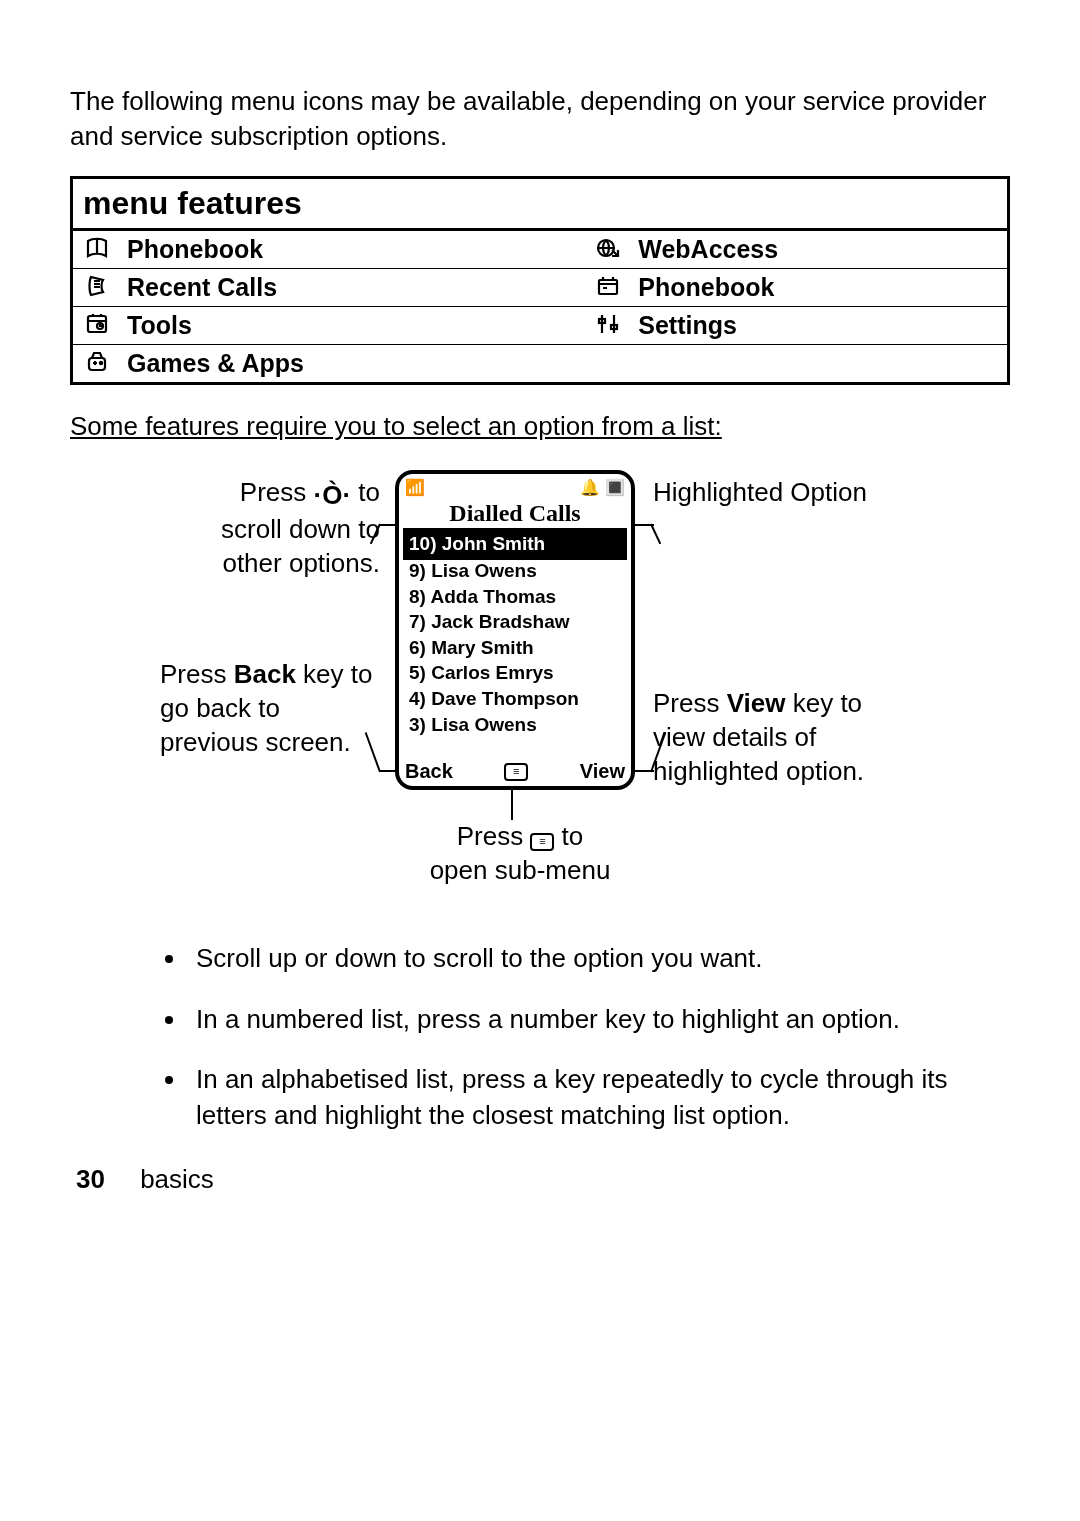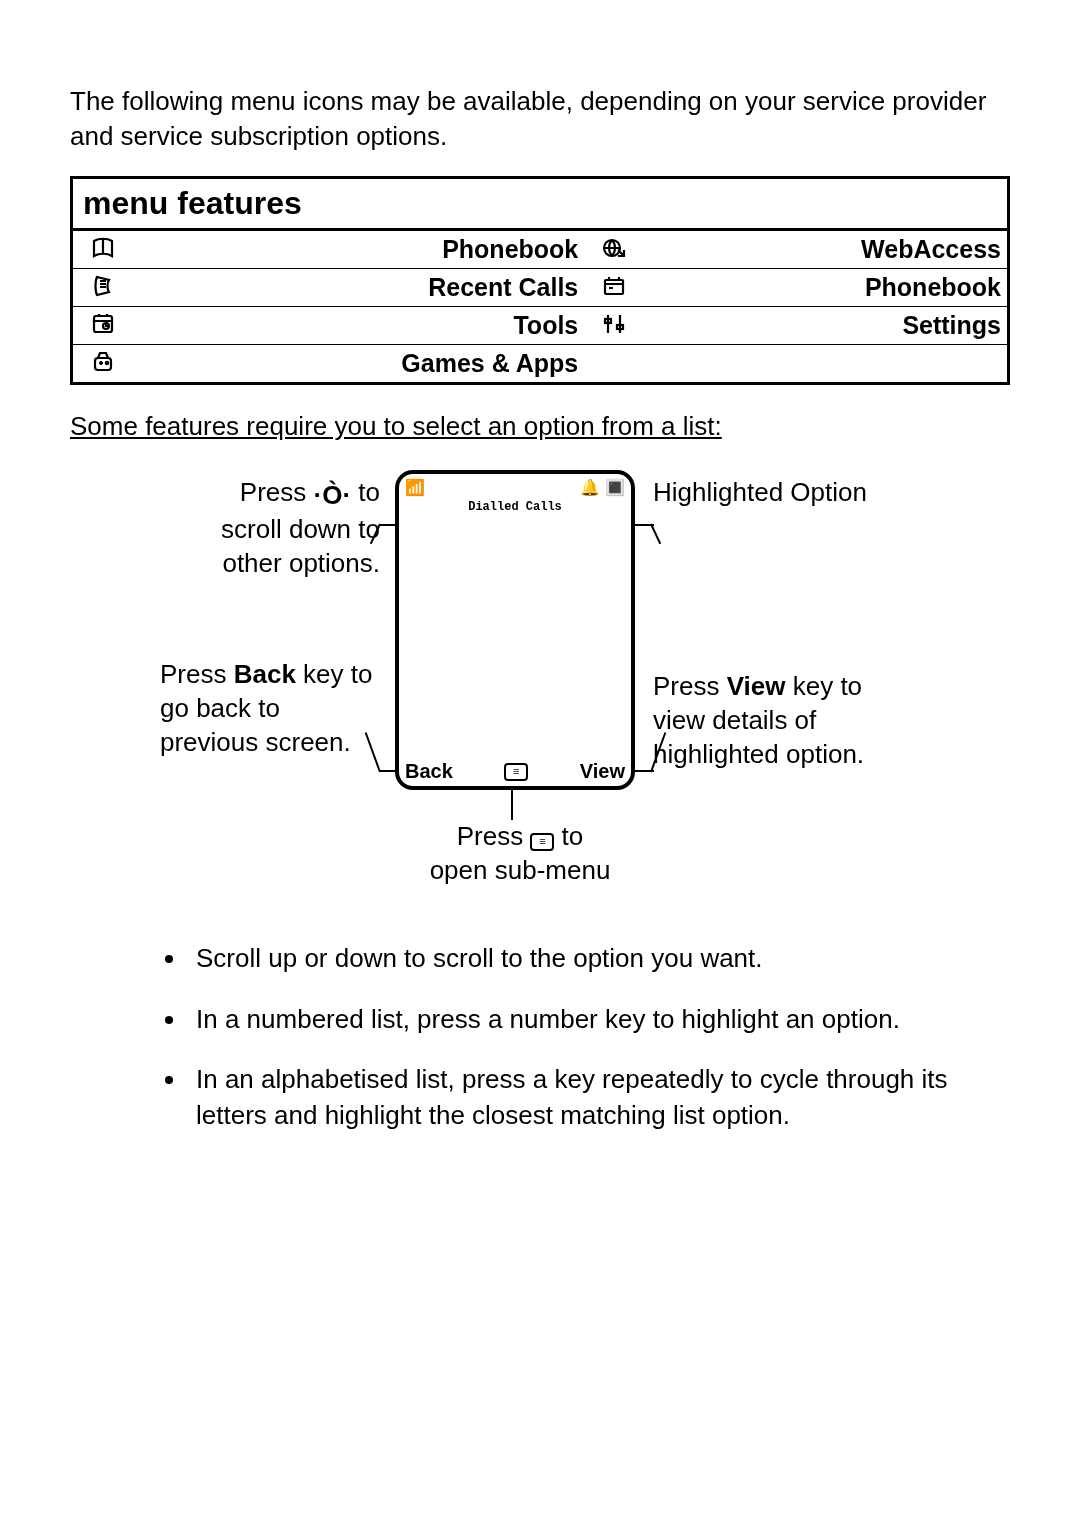--- a/index.html
+++ b/index.html
@@ -27,21 +27,20 @@
   .features-table th {
     text-align: left;
     padding: 6px 10px 6px 10px;
     border-bottom: 3px solid #000;
     font-size: 32px;
   }
   .features-table td {
     border-top: 1px solid #000;
     padding: 4px 6px 4px 6px;
     vertical-align: middle;
-    text-align: right;
   }
   .icon-cell {
     width: 36px;
     text-align: center;
     font-size: 22px;
     line-height: 1;
   }
   .feat-label {
     font-family: "Arial Narrow", Arial, sans-serif;
     font-weight: bold;
@@ -76,23 +75,23 @@
     display: flex;
     justify-content: space-between;
     align-items: center;
     height: 26px;
     padding: 0 6px;
     font-size: 16px;
     font-weight: bold;
   }
   .screen-title {
     text-align: center;
-    font-family: Liberation Mono, monospace;
-    font-weight: bold;
-    font-size: 12px;
+    font-family: Liberation Serif, serif;
+    font-weight: bold;
+    font-size: 24px;
     font-stretch: condensed;
     padding: 0 0 3px 0;
   }
   .list {
     padding: 0 6px;
   }
   .list-row {
     font-family: "Arial Narrow", Arial, sans-serif;
     font-weight: bold;
     font-size: 19px;
@@ -142,21 +141,21 @@
     display: inline-block;
     vertical-align: -3px;
   }
   .nav-glyph {
     font-weight: bold;
   }
   .co-scroll { left: 85px; top: 6px; width: 220px; text-align: right; }
   .co-back   { left: 85px; top: 188px; width: 220px; }
   .co-menu   { left: 335px; top: 350px; width: 220px; text-align: center; }
   .co-hl     { left: 578px; top: 6px;  width: 220px; text-align: left; }
-  .co-view   { left: 578px; top: 200px; width: 240px; text-align: left; }
+  .co-view   { left: 578px; top: 217px; width: 240px; text-align: left; }
 
   .leader {
     position: absolute;
     background: #000;
   }
 
   .bullets {
     list-style: disc;
     padding-left: 118px;
     margin: 30px 0 30px 0;
@@ -276,20 +275,30 @@
 
     <div class="leader" style="left:555px; top:300px; width:24px; height:2px;"></div>
     <div class="leader" style="left:575px; top:260px; width:2px; height:42px; transform:rotate(20deg); transform-origin:bottom;"></div>
 
     <div class="phone">
       <div class="status-bar">
         <span>📶</span>
         <span>🔔 🔳</span>
       </div>
       <div class="screen-title">Dialled Calls</div>
+      <div class="list">
+        <div class="list-row hl">10) John Smith</div>
+        <div class="list-row">9) Lisa Owens</div>
+        <div class="list-row">8) Adda Thomas</div>
+        <div class="list-row">7) Jack Bradshaw</div>
+        <div class="list-row">6) Mary Smith</div>
+        <div class="list-row">5) Carlos Emrys</div>
+        <div class="list-row">4) Dave Thompson</div>
+        <div class="list-row">3) Lisa Owens</div>
+      </div>
       <div class="softkeys">
         <span>Back</span>
         <span class="menu-key">≡</span>
         <span>View</span>
       </div>
     </div>
 
     <div class="callout co-scroll">
       <span>Press </span><span class="nav-glyph">·Ò·</span><span> to</span><br>
       <span>scroll down to other options.</span>
@@ -313,14 +322,18 @@
     </div>
 
   </div>
 
   <ul class="bullets">
     <li>Scroll up or down to scroll to the option you want.</li>
     <li>In a numbered list, press a number key to highlight an option.</li>
     <li>In an alphabetised list, press a key repeatedly to cycle through its letters and highlight the closest matching list option.</li>
   </ul>
 
+  <div class="footer">
+    <span class="pg">30</span>
+    <span>basics</span>
+  </div>
 
 </div>
 
 </body></html>

